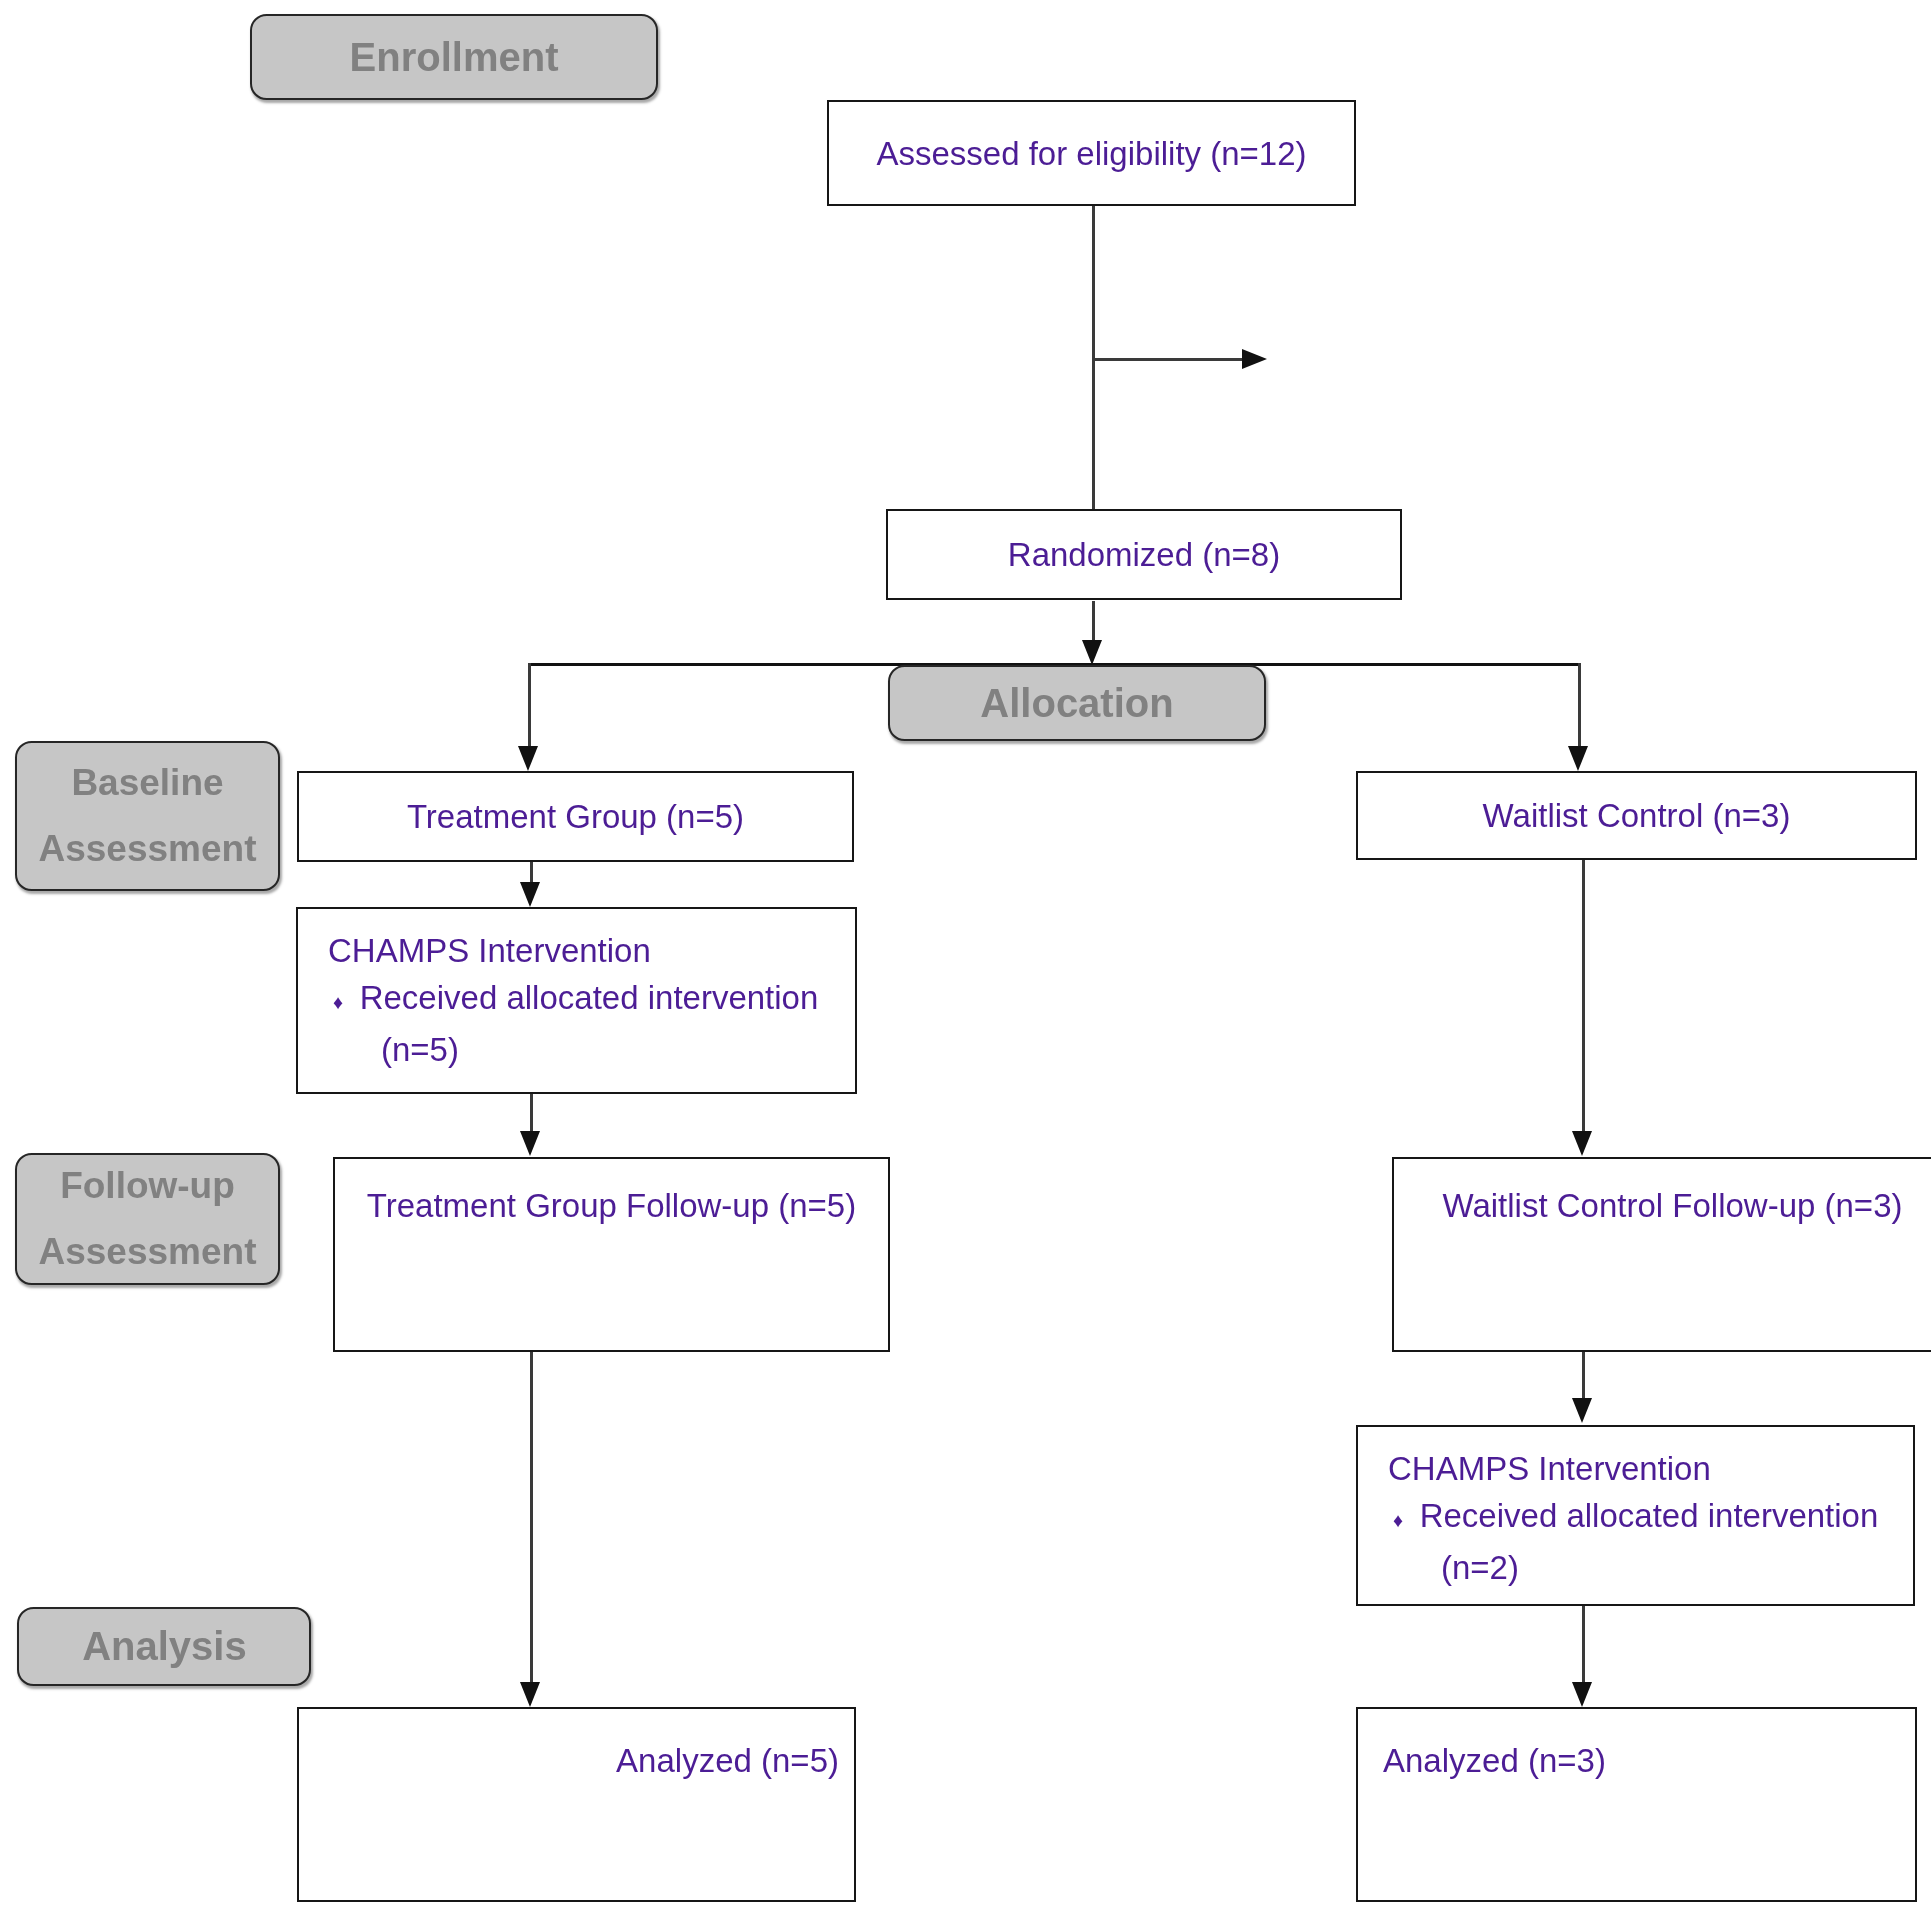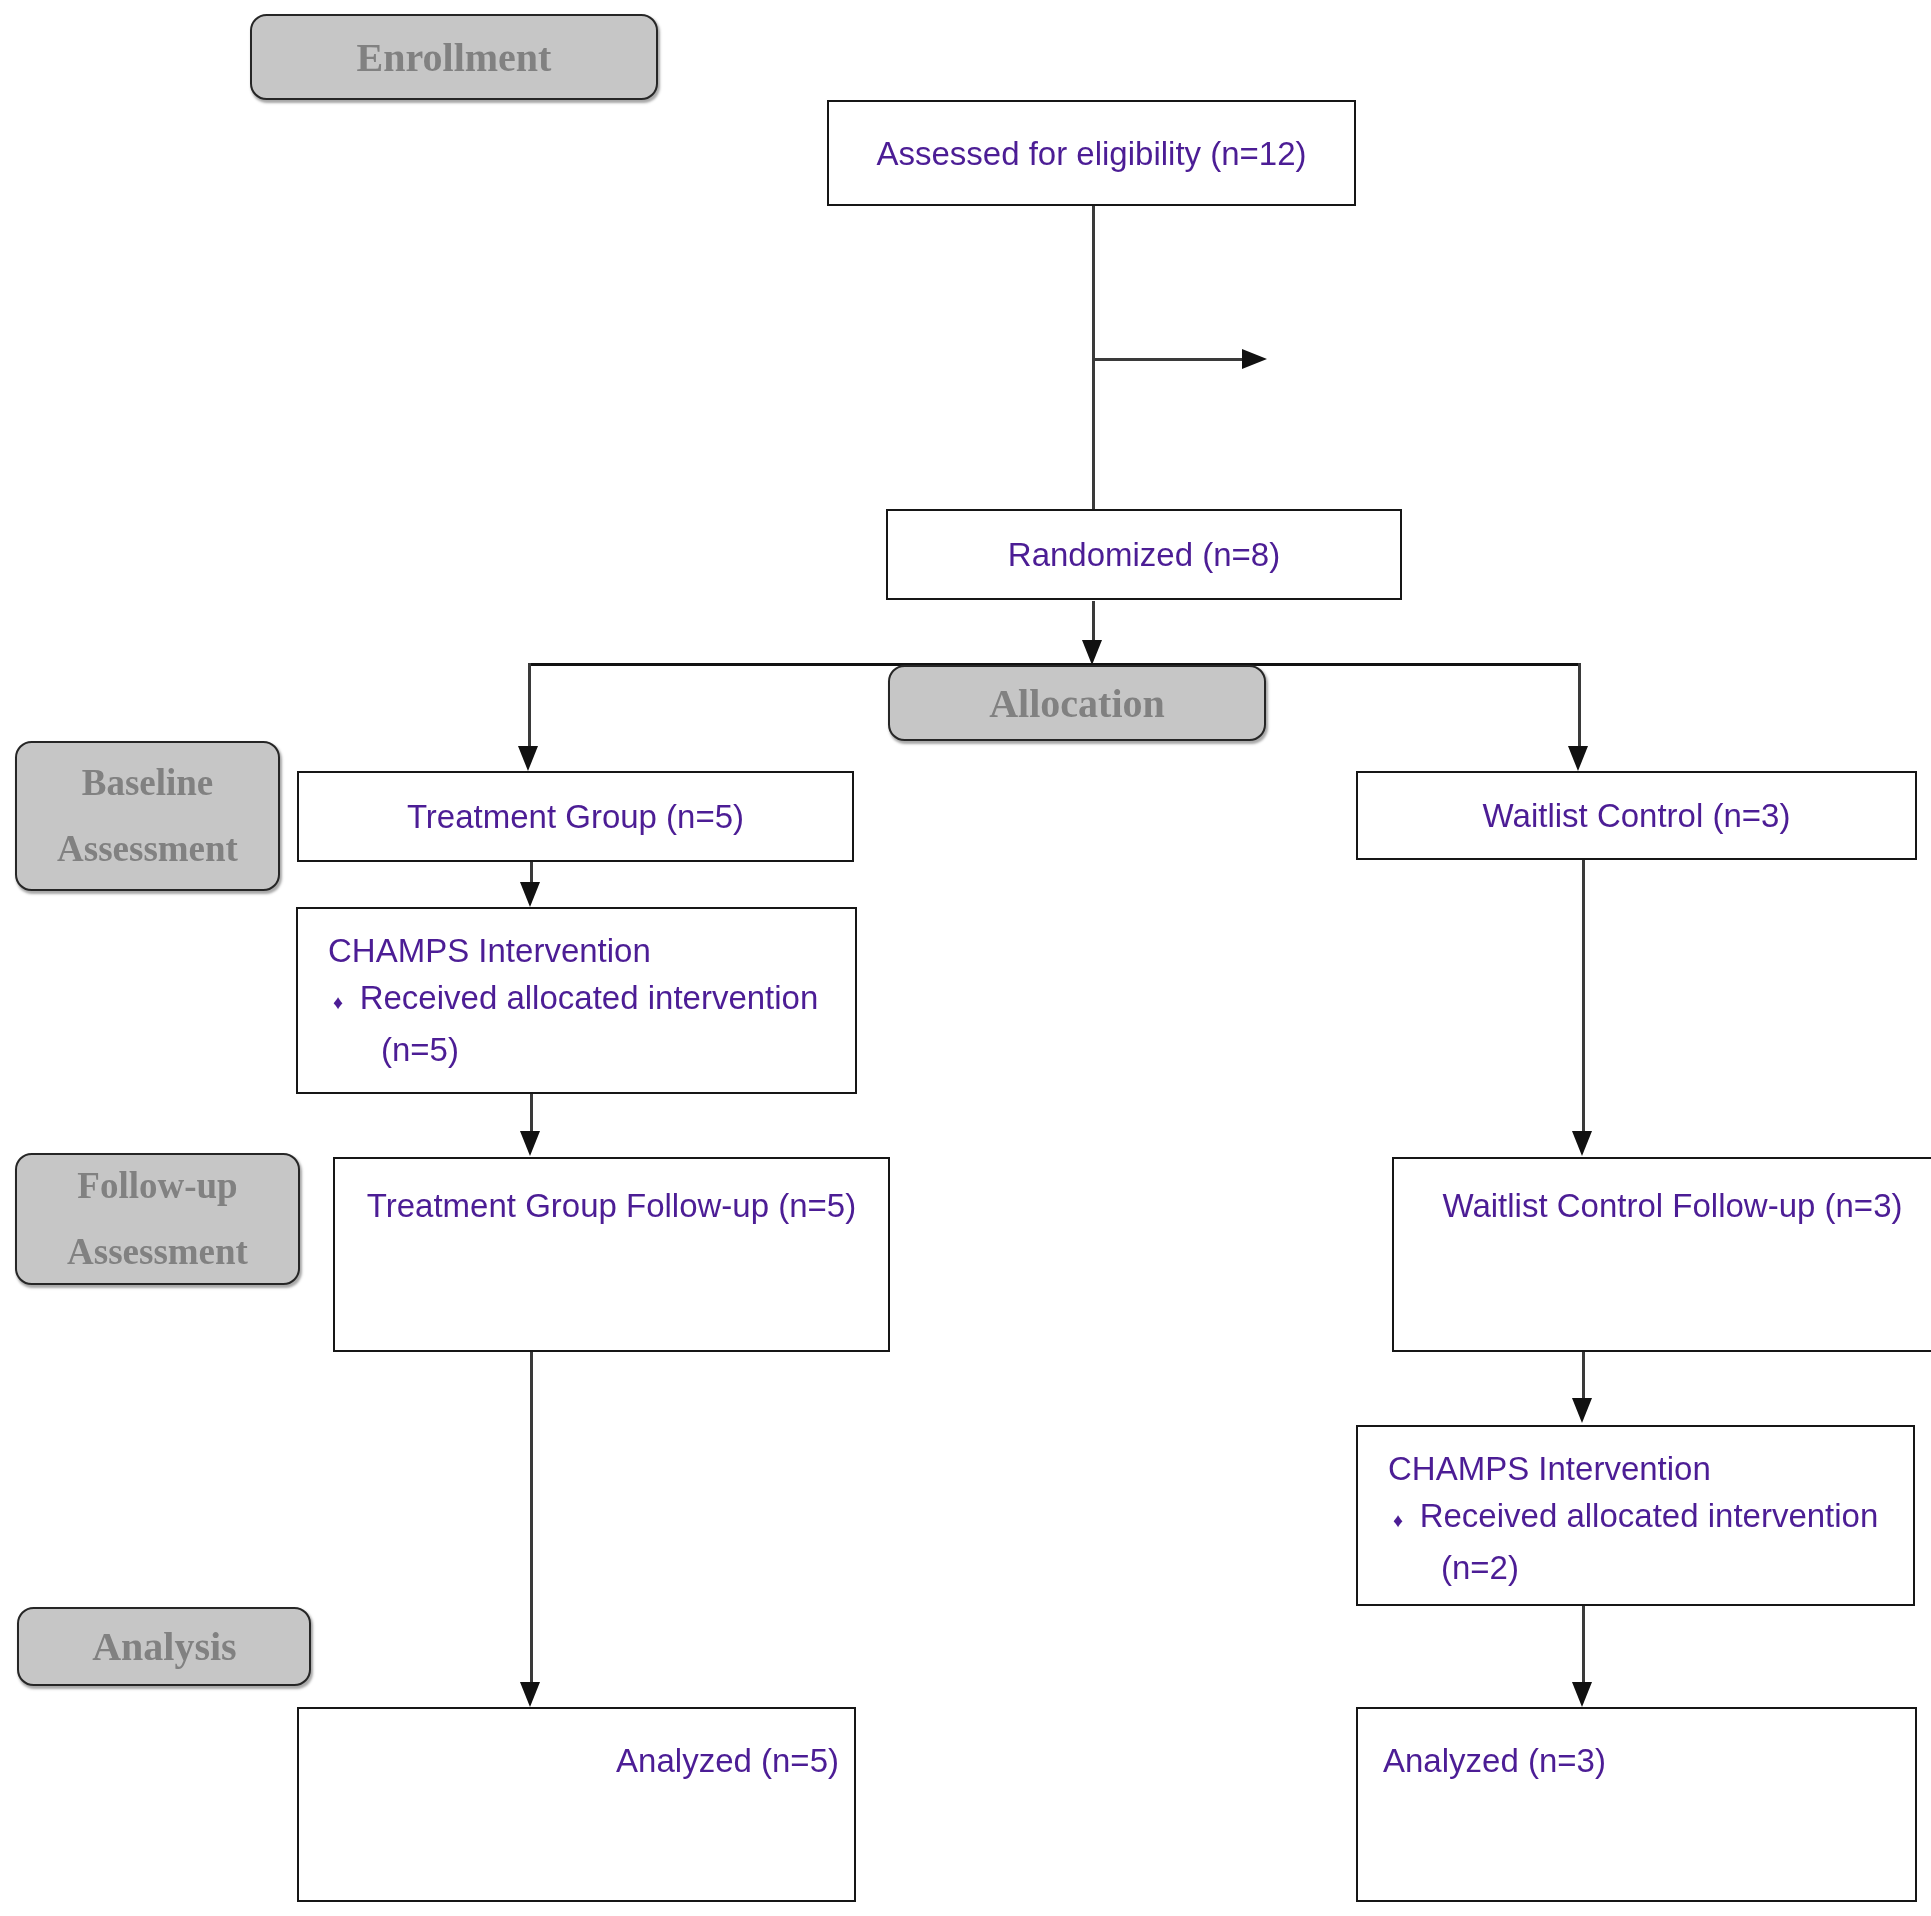--- a/index.html
+++ b/index.html
@@ -58,21 +58,20 @@
     border: 2.5px solid #262626;
     border-radius: 16.6px;
     color: #818181;
     font-weight: bold;
     font-size: 40px;
     display: flex;
     flex-direction: column;
     align-items: center;
     justify-content: center;
     box-shadow: 1.7px 2.5px 2.5px #a8a8a8;
-    font-family: Liberation Serif, serif;
   }
   .stage.two-line { font-size: 37px; line-height: 66px; }
   
   .line {
     position: absolute;
     background: #3a3a3a;
   }
   .arrow-down {
     position: absolute;
     width: 0; height: 0;
@@ -132,21 +131,21 @@
 
   <div class="stage" style="left:888px; top:665px; width:378px; height:76px; z-index:2;">
     <span>Allocation</span>
   </div>
 
   <div class="stage two-line" style="left:15px; top:741px; width:265px; height:150px;">
     <span>Baseline</span>
     <span>Assessment</span>
   </div>
 
-  <div class="stage two-line" style="left:15px; top:1153px; width:285px; height:132px;">
+  <div class="stage two-line" style="left:15px; top:1153px; width:265px; height:132px;">
     <span>Follow-up</span>
     <span>Assessment</span>
   </div>
 
   <div class="stage" style="left:17.4px; top:1607px; width:294px; height:79px;">
     <span>Analysis</span>
   </div>
 
   <div class="box center" style="left:827px; top:100px; width:529px; height:106px;">
     <span>Assessed for eligibility (n=12)</span>

